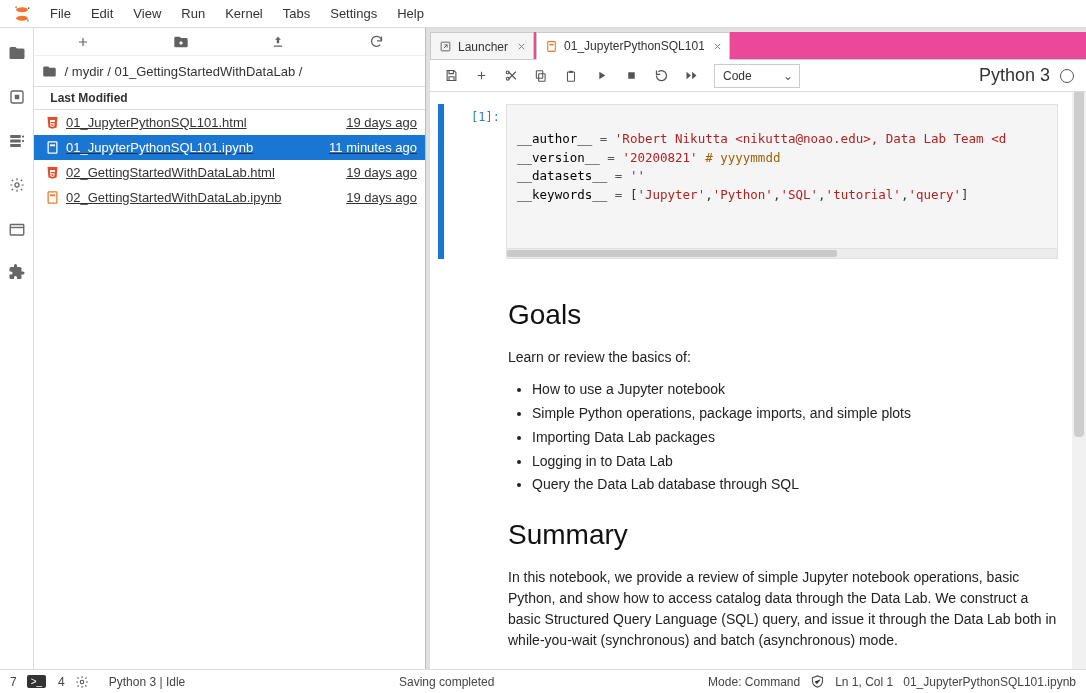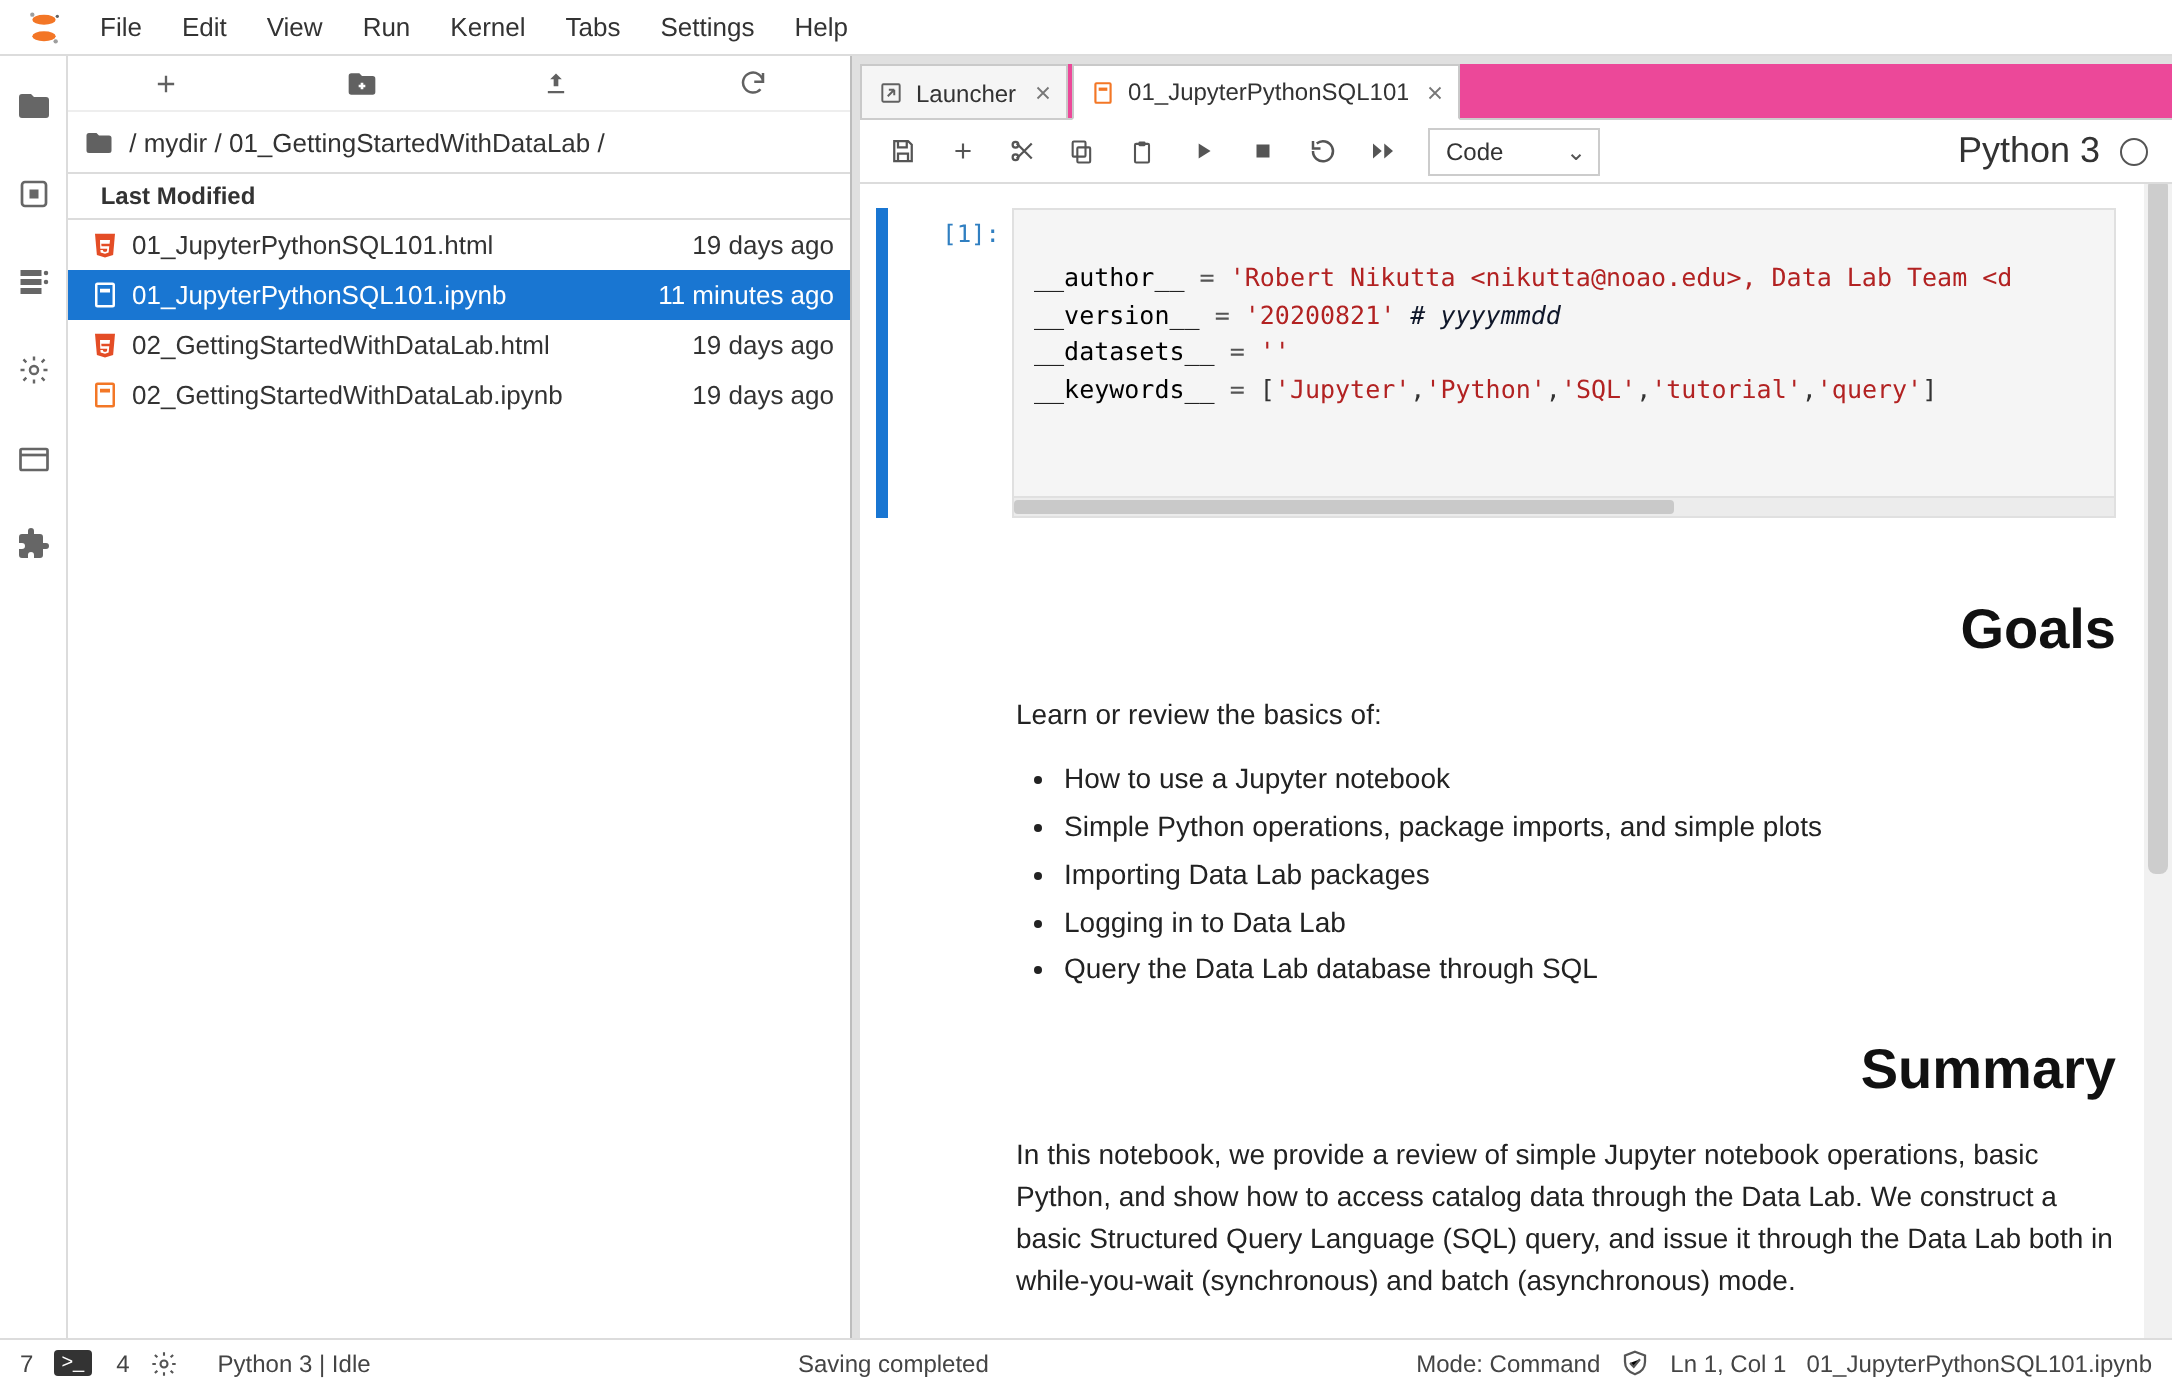--- a/index.html
+++ b/index.html
@@ -85,21 +85,21 @@
   border-bottom: 1px solid #dcdcdc;
   font-size: 12px;
   font-weight: 600;
   color: #333;
   height: 24px;
   align-items: center;
 }
 .fb-header .name-col { flex: 1; padding-left: 8px; text-align: left; }
 .fb-header .mod-col { width: 130px; text-align: center; padding-right: 20px; }
 .caret-up { margin-left: auto; margin-right: 10px; color: #555; font-size: 10px;}
-.fb-list { flex: 1; overflow: auto; }
+.fb-list { flex: 1; overflow: auto; text-decoration: underline; }
 .fb-row {
   display: flex;
   align-items: center;
   height: 25px;
   padding: 0 8px;
   cursor: pointer;
 }
 .fb-row.selected { background: #1976d2; color: #fff; }
 .fb-row.selected .file-icon-html,
 .fb-row.selected .file-icon-ipynb { color: #fff; }
@@ -256,29 +256,28 @@
   left: 0;
   top: 1px;
   height: 7px;
   width: 60%;
   background: #c9c9c9;
   border-radius: 2px;
 }
 .c-k { color: #000; }
 .c-op { color: #555; }
 .c-str { color: #b22222; }
-.c-com { color: #0f172a; font-style: italic; }
+.c-com { color: #a16207; }
 
 .md-block { padding: 10px 0 0 70px; }
 .md-block h2 {
   font-size: 28px;
-  font-weight: 700;
+  font-weight: 400;
   margin: 22px 0 16px;
   color: #111;
-  text-align: right;
 }
 .md-block p { font-size: 14px; line-height: 1.5; margin: 10px 0; color: #222; }
 .md-block ul { margin: 8px 0 8px 24px; }
 .md-block li { font-size: 14px; line-height: 1.7; color: #222; list-style: disc; }
 
 
 .content-scroll {
   position: absolute;
   right: 0;
   top: 61px;

